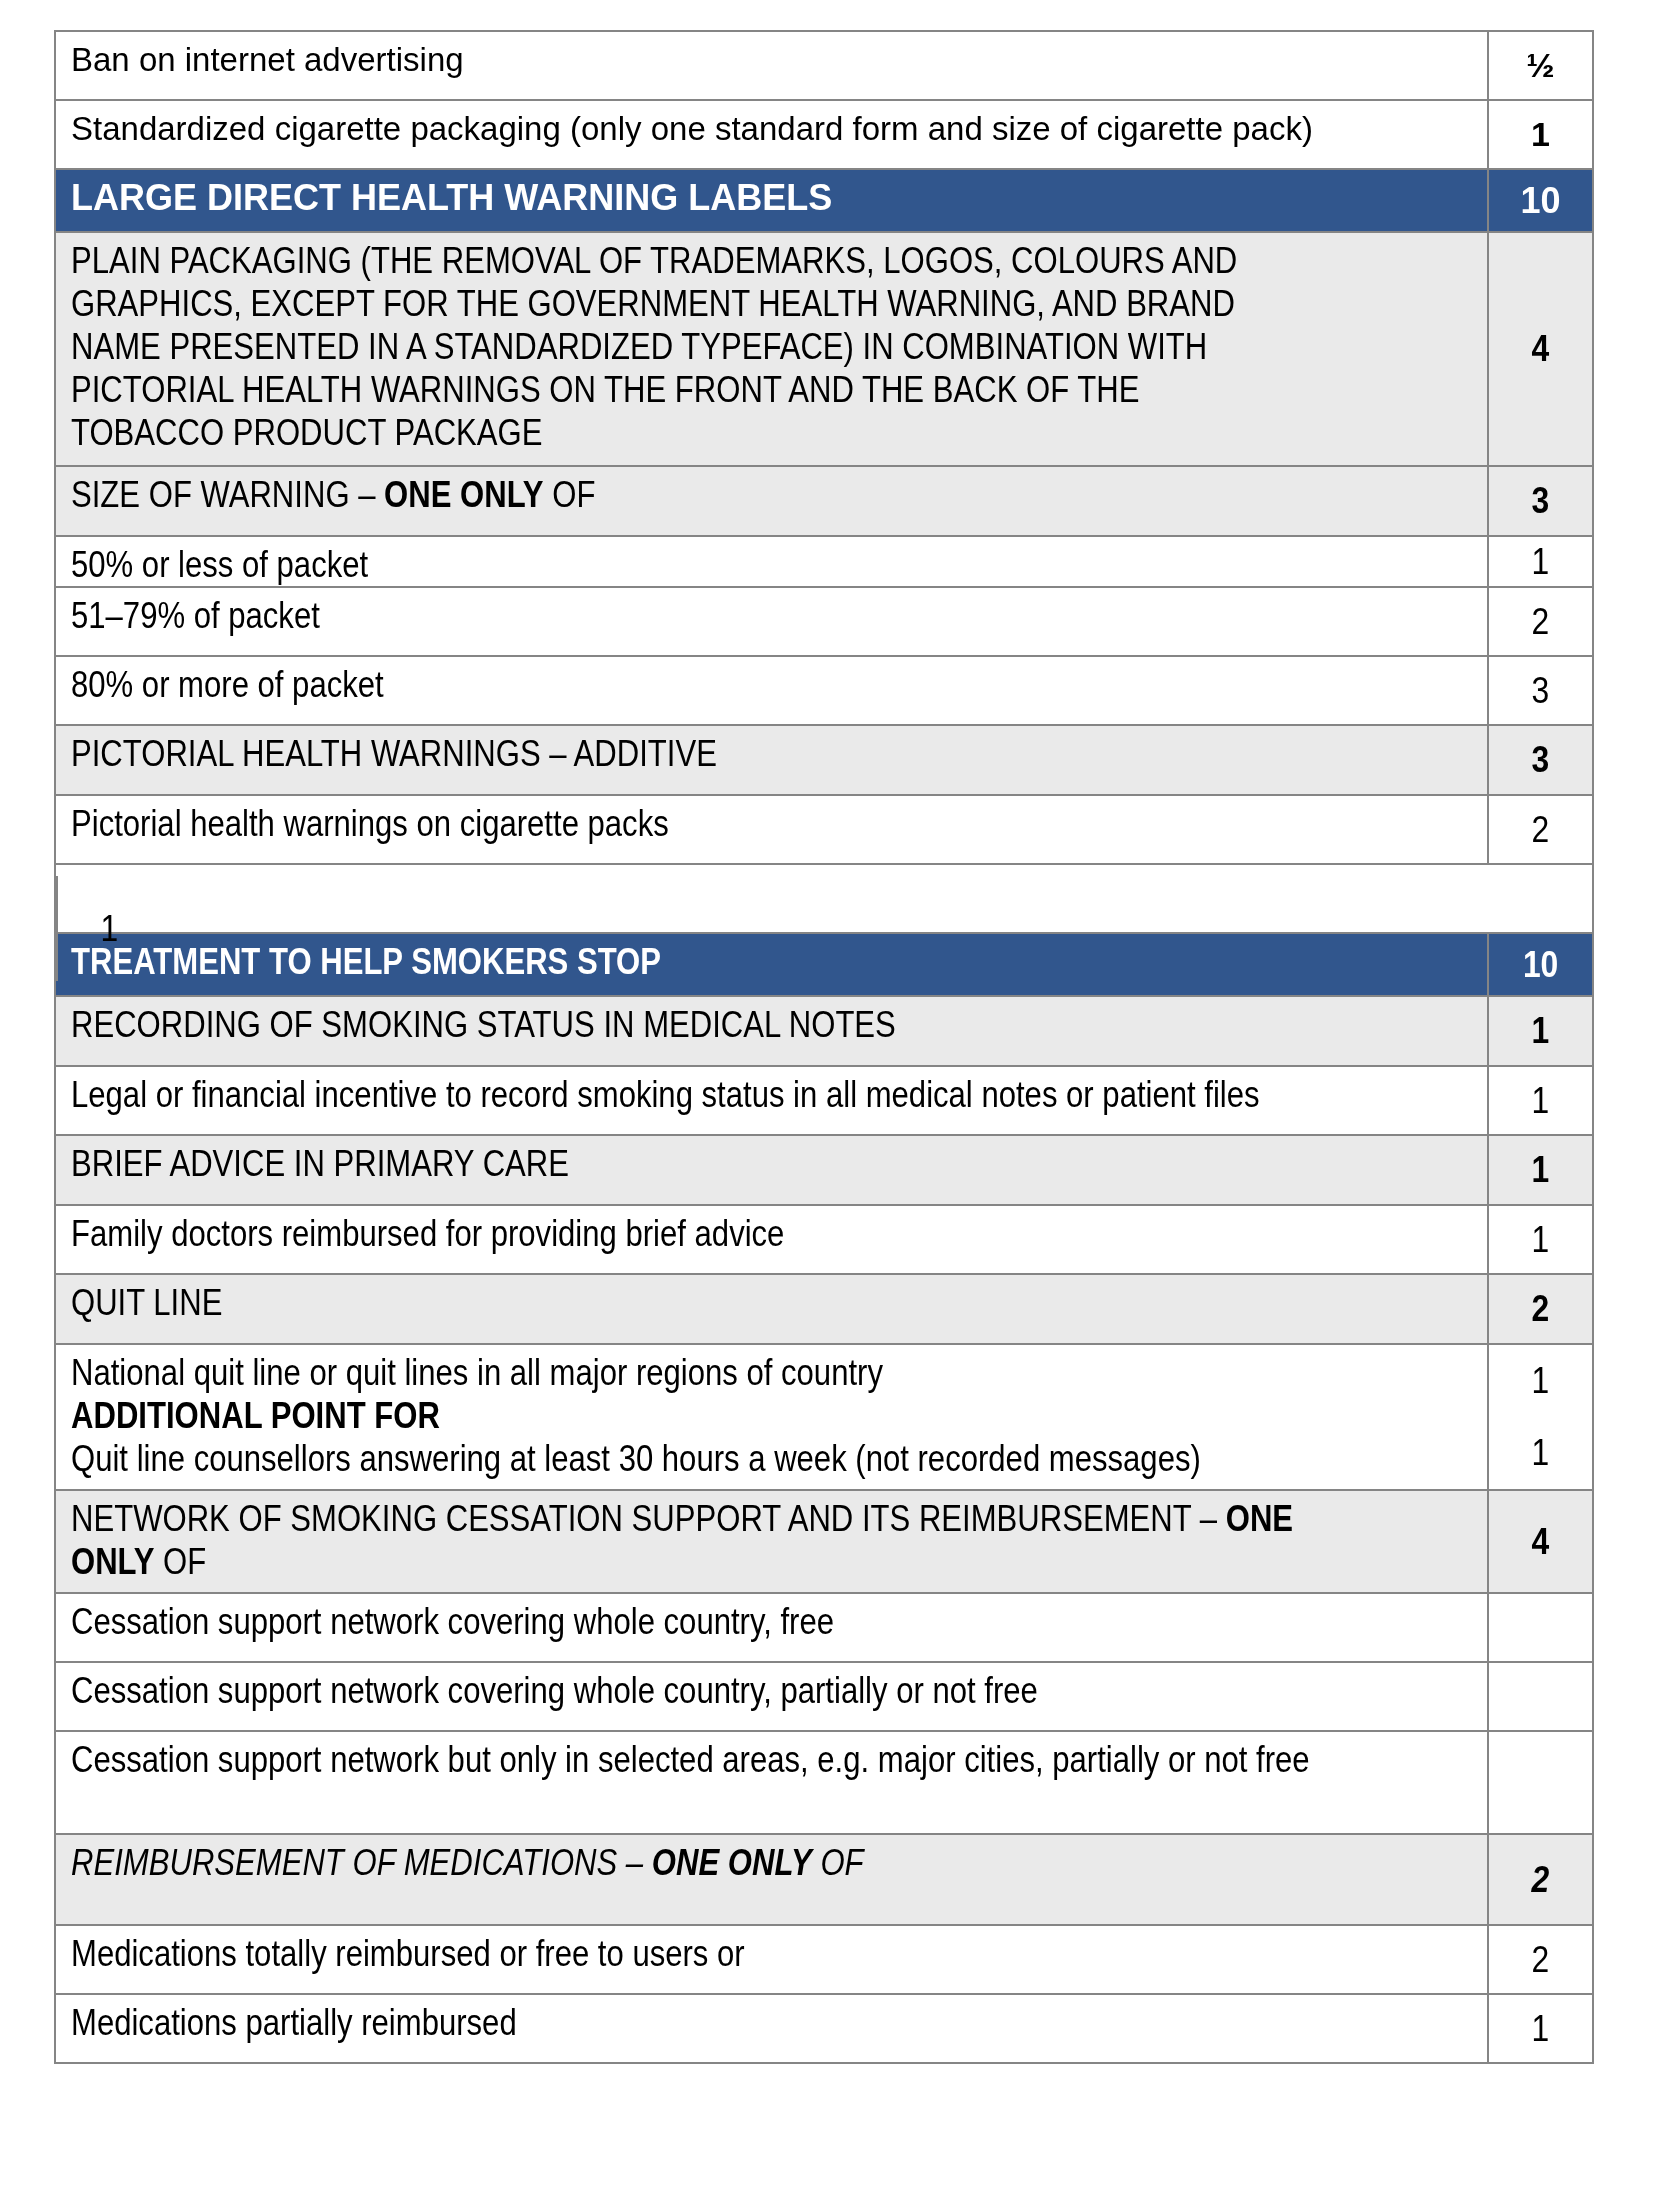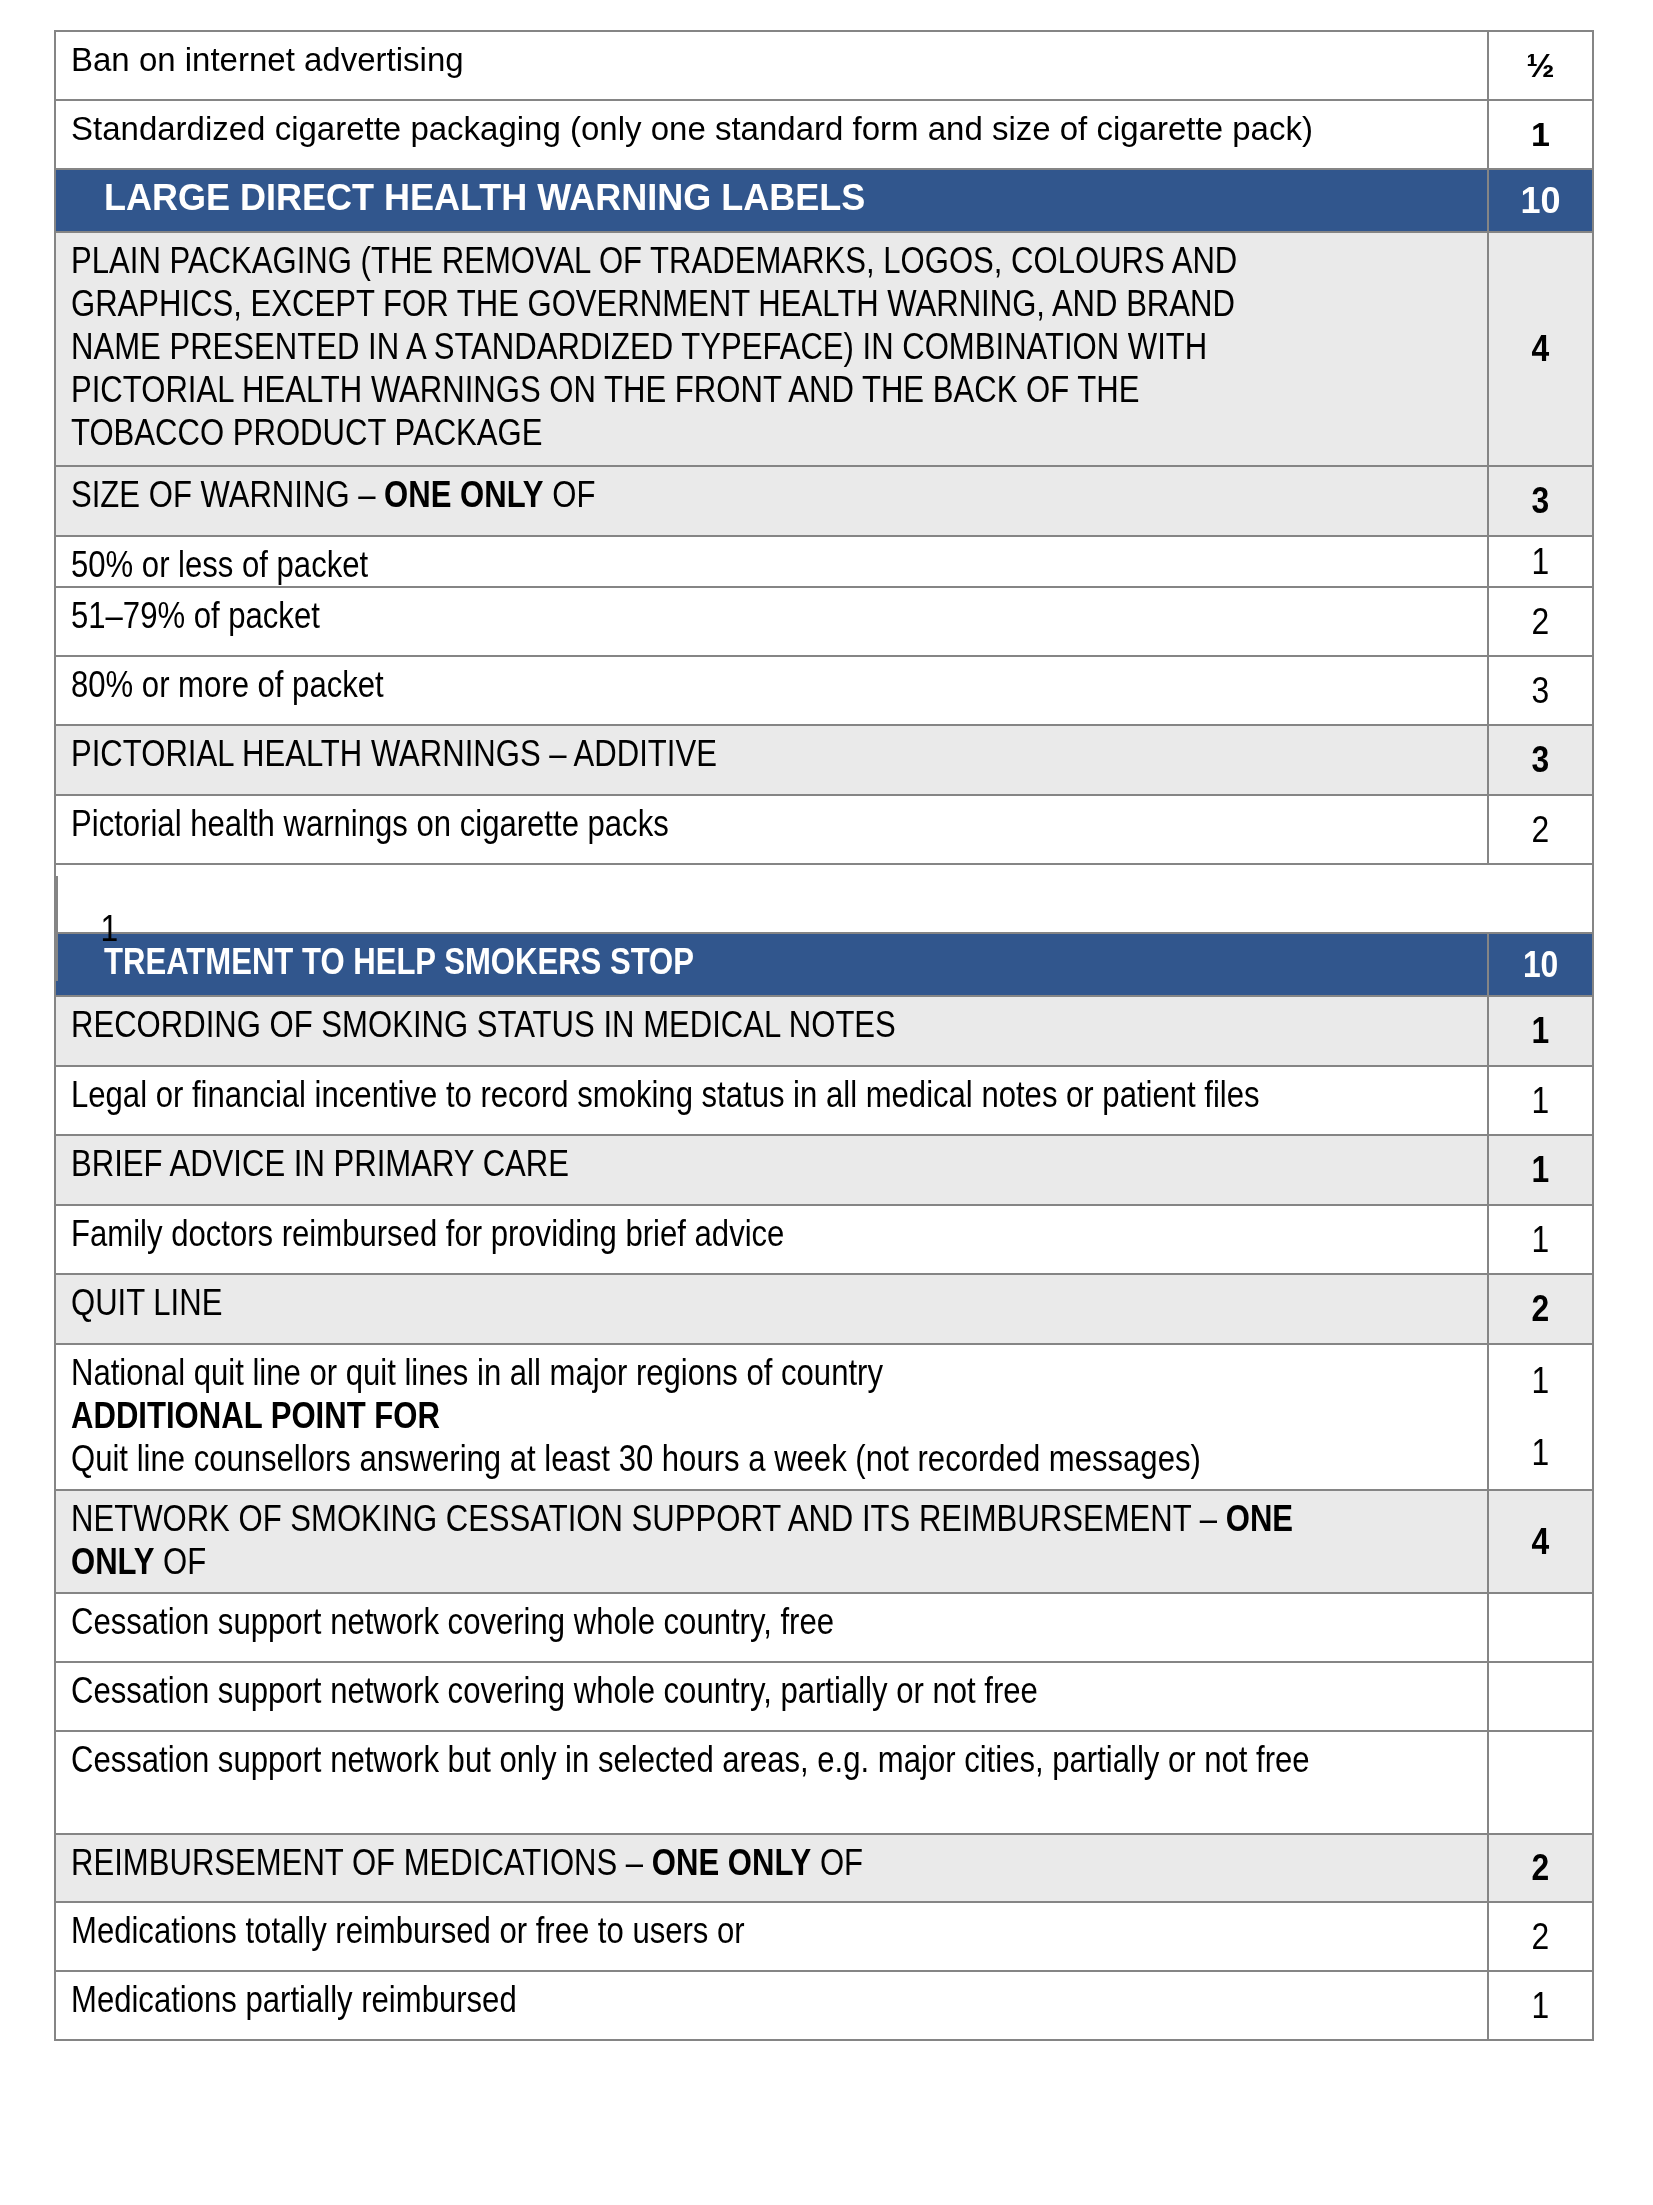--- a/index.html
+++ b/index.html
@@ -29,21 +29,21 @@
     border-bottom: none;
     box-sizing: border-box;
   }
   .row {
     display: flex;
     box-sizing: border-box;
     border-bottom: 2.1px solid var(--border, #858585);
     background: var(--row-bg, #ffffff);
   }
   .row.subheader { background: var(--subheader-bg, #eaeaea); }
-  .row.header    { background: var(--header-bg, #31568d); color: var(--header-text, #ffffff); padding-left: 33px; }
+  .row.header    { background: var(--header-bg, #31568d); color: var(--header-text, #ffffff); }
 
   .cell.label {
     flex: 1 1 auto;
     min-width: 0;
     display: flex;
     flex-direction: column;
     padding: 5.5px 12.4px 5.5px 15px;
     overflow: hidden;
   }
   .cell.score {
@@ -300,21 +300,21 @@
         <div class="cell score"></div>
       </div>
       <div class="row item narrow" style="height: 103px;">
         <div class="cell label">
           <div class="tx nw just">
             <div class="ln"><span>Cessation support network but only in selected areas, e.g. major cities, partially or not free</span></div>
           </div>
         </div>
         <div class="cell score"></div>
       </div>
-      <div class="row subheader narrow" style="height: 68px;">
+      <div class="row subheader narrow" style="height: 91px; font-style: italic;">
         <div class="cell label">
           <div class="tx nw">
             <div class="ln"><span>REIMBURSEMENT OF MEDICATIONS – </span><b>ONE ONLY</b><span> OF</span></div>
           </div>
         </div>
         <div class="cell score">
           <div class="sline"><b class="sn">2</b></div>
         </div>
       </div>
       <div class="row item narrow" style="height: 69px;">

